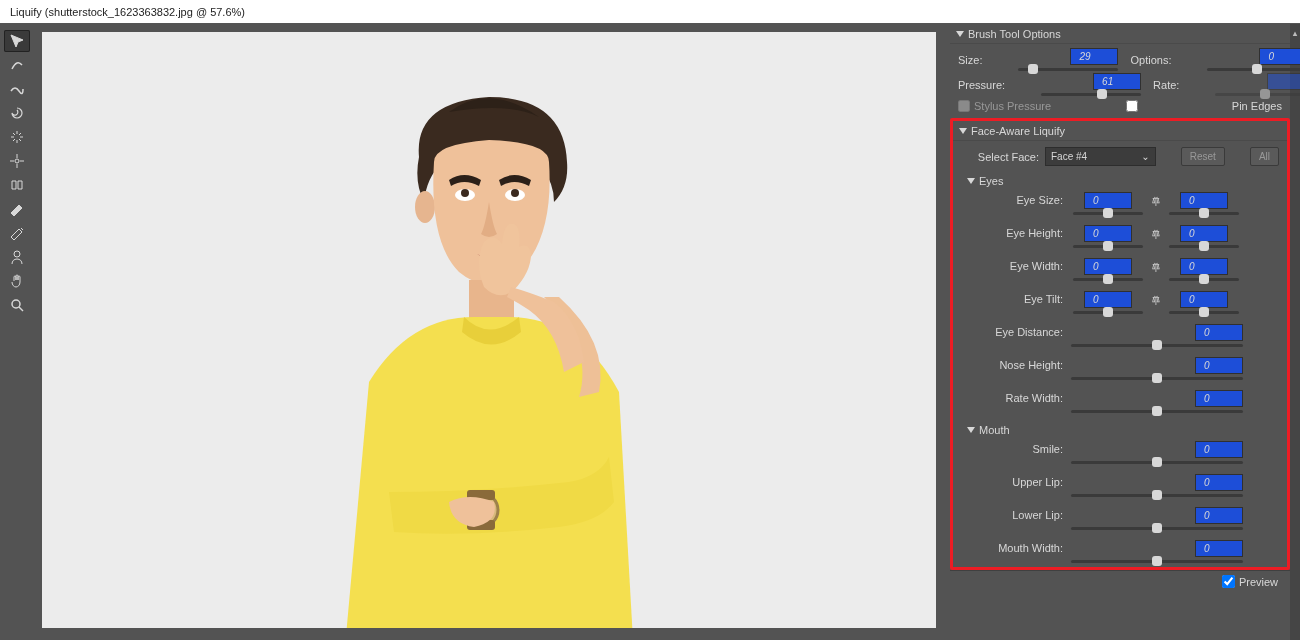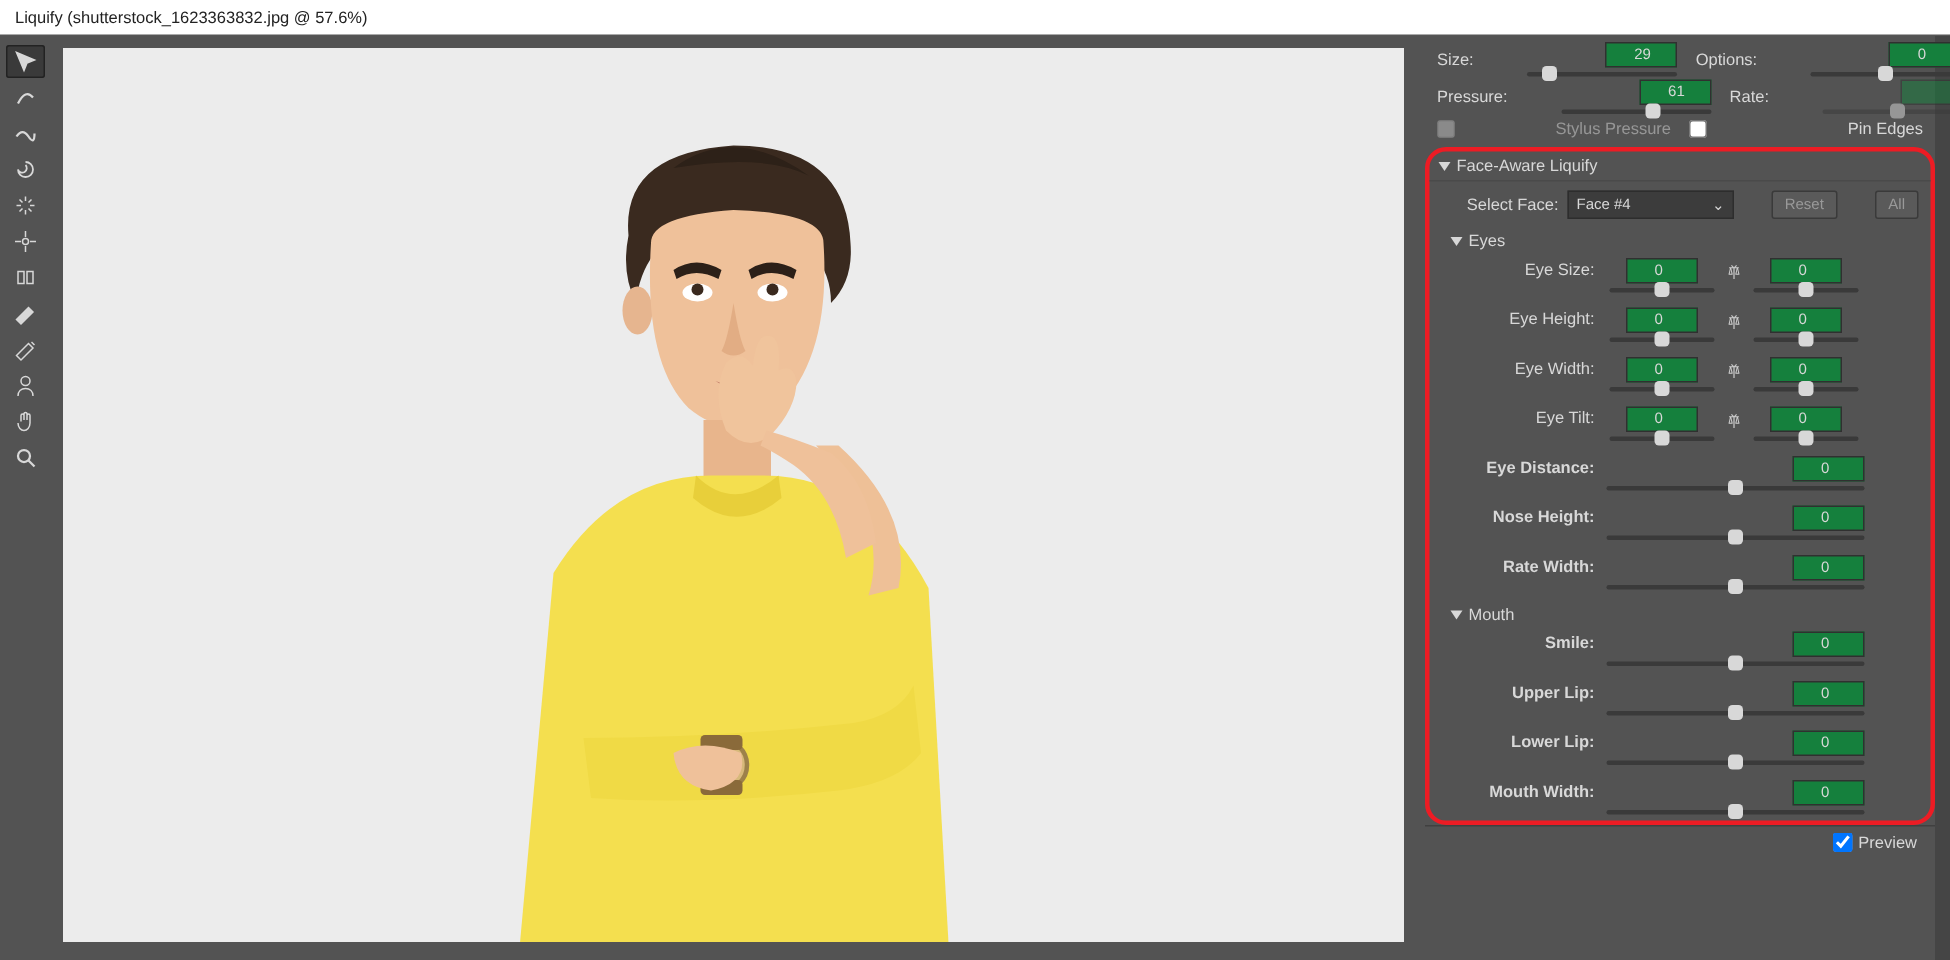--- a/index.html
+++ b/index.html
@@ -89,37 +89,38 @@
   }
   .tri {
     width: 0; height: 0;
     border-left: 4px solid transparent;
     border-right: 4px solid transparent;
     border-top: 6px solid #d8d8d8;
   }
   .body-block { padding: 4px 8px 6px 8px; }
   .num-input {
     width: 48px; height: 17px;
-    background: #15803d;
+    background: #1d4ed8;
     border: 1px solid #303030;
     color: #d8d8d8;
     font-size: 10px;
-    padding-left: 18px;
+    padding-left: 8px;
+    font-style: italic;
   }
   .slider-cell { width: 130px; display: flex; flex-direction: column; align-items: flex-end; }
   .slider-track {
     width: 100px; height: 3px; background: #3a3a3a; border-radius: 2px; position: relative;
     margin-top: 3px;
   }
   .slider-track .thumb {
     position: absolute; top: -4px; width: 10px; height: 10px;
     background: #d8d8d8; border-radius: 3px; transform: translateX(-50%);
   }
   .half-row { display: flex; gap: 12px; }
-  .half-row .half { flex: 1; display: flex; align-items: center; justify-content: space-between; }
+  .half-row .half { flex: 1; display: flex; align-items: center; }
   .half .lbl { flex: 1; text-align: right; padding-right: 6px; }
   .chk { display: flex; align-items: center; gap: 4px; }
   .chk input { width: 12px; height: 12px; }
   .face-select-row { display: flex; align-items: center; gap: 6px; padding: 6px 8px; }
   .face-select-row .lbl { text-align: right; flex: 0 0 78px; }
   .dropdown {
     flex: 1; height: 19px; background: #3c3c3c; border: 1px solid #2d2d2d;
     color: #d8d8d8; font-size: 10px; display: flex; align-items: center;
     justify-content: space-between; padding: 0 5px;
   }
@@ -130,25 +131,25 @@
   .subhead {
     padding-left: 14px; height: 18px; line-height: 18px;
     display: flex; align-items: center; gap: 4px; font-size: 11px;
   }
   .eye-row { display: flex; align-items: flex-start; padding: 2px 8px 8px 8px; }
   .eye-row .lbl { width: 108px; text-align: right; padding-right: 6px; line-height: 17px;}
   .eye-side { width: 78px; display:flex; flex-direction:column; align-items:center; }
   .link-col { width:18px; display:flex; align-items:flex-start; justify-content:center; padding-top:2px;}
   .link-icon { font-size: 11px; color: #ccc; }
   .single-row { display: flex; align-items: flex-start; padding: 2px 8px 8px 8px; }
-  .single-row .lbl { width: 108px; text-align: right; padding-right: 6px; line-height: 17px; font-weight: bold;}
+  .single-row .lbl { width: 108px; text-align: right; padding-right: 6px; line-height: 17px;}
   .single-side { width: 174px; display:flex; flex-direction:column; align-items:flex-end;}
   .highlight-box {
     border: 3px solid #ed1c24;
-    border-radius: 14px;
+    border-radius: 2px;
     padding-bottom: 2px;
   }
   .preview-row {
     display:flex; justify-content:flex-end; align-items:center; gap:4px;
     padding: 4px 12px;
     border-top: 1px solid #404040;
   }
 </style>
 </head>
 <body>
@@ -265,20 +266,24 @@
         <rect x="168" y="458" width="28" height="10" rx="3" fill="#8a6a3a"></rect>
 
         <path d="M150 440 Q170 430 195 440 Q200 460 175 465 Q152 462 150 440Z" fill="#efc19a"></path>
       </svg>
     </div>
   </div>
 
   <div class="right-panel">
 
 
+    <div class="section-header">
+      <span class="tri"></span>
+      <span>Brush Tool Options</span>
+    </div>
 
     <div class="body-block">
       <div class="half-row" style="margin-bottom:2px;">
         <div class="half">
           <span class="lbl">Size:</span>
           <div class="slider-cell">
             <input class="num-input" value="29" style="">
             <div class="slider-track">
                 <div class="thumb" style="left:15%"></div>
               </div>

